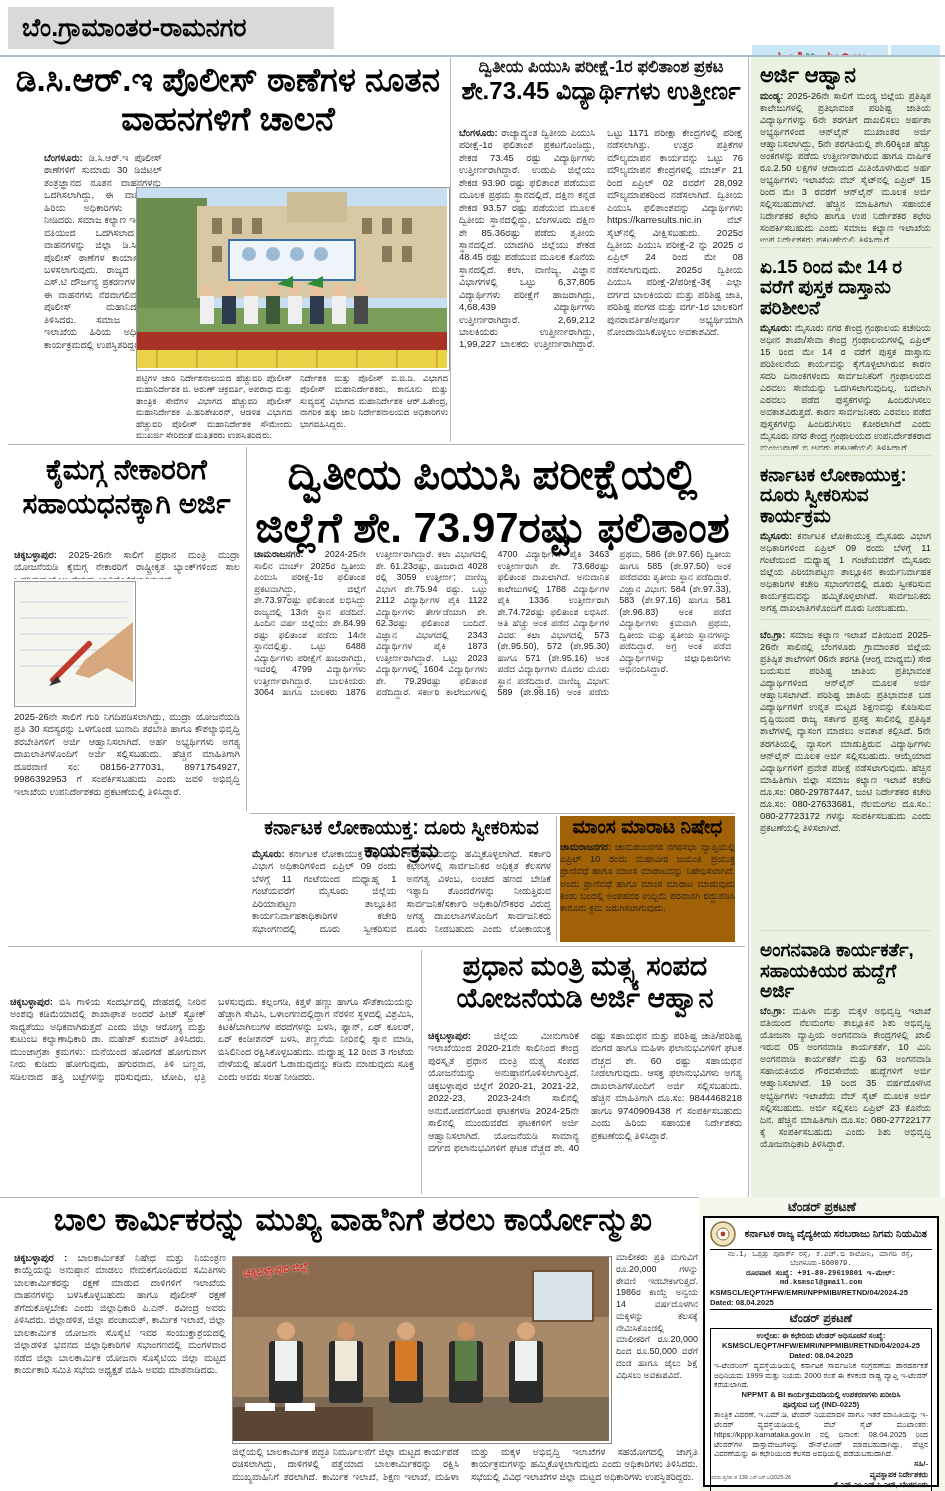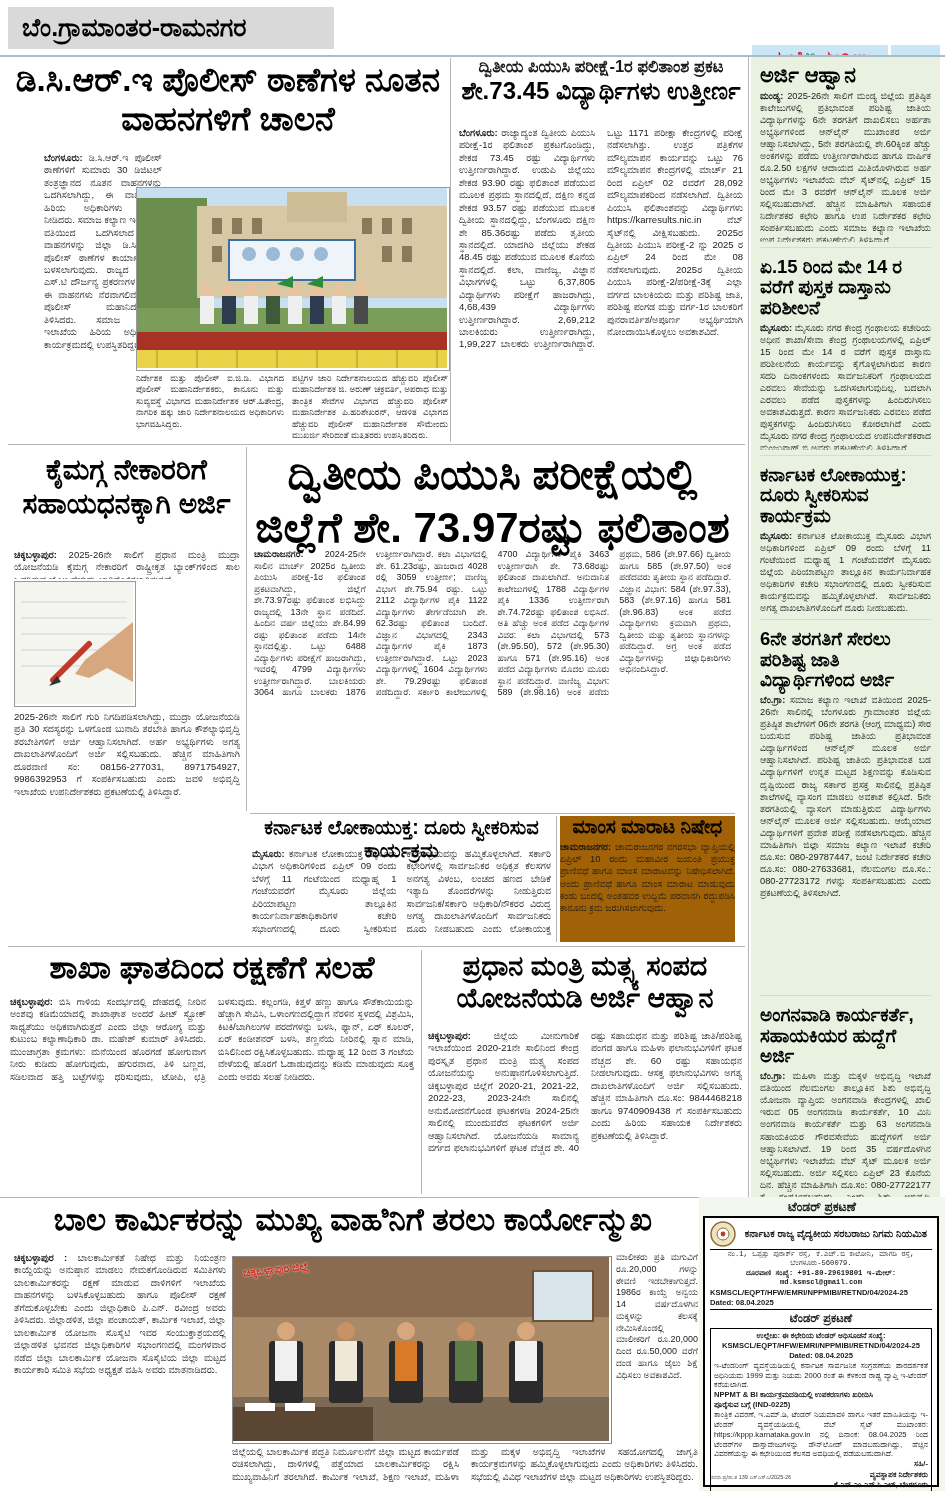--- a/index.html
+++ b/index.html
@@ -85,21 +85,21 @@
   .ad-head{display:flex;align-items:center;gap:4px;border-bottom:1.5px solid #000;padding-bottom:2px;}
   .ad-org{font-weight:bold;font-size:10px;text-align:center;flex:1;line-height:1.2;}
   .ad-addr,.ad-phone{text-align:center;font-size:7.2px;font-family:Liberation Mono, monospace;}
   .ad-phone{font-weight:bold;}
   .ad-ref{font-weight:bold;font-size:7.6px;border-bottom:1.5px solid #000;padding:1px 0;}
   .ad-title{text-align:center;font-weight:bold;font-size:11.5px;padding:1px 0;}
   .ad-inner{border:1px solid #000;padding:2px 3px;margin-top:1px;}
   .ad-reflabel{text-align:center;font-weight:bold;}
   .ad-ref2{text-align:center;font-weight:bold;}
   .ad-b{text-align:justify;}
-  .ad-subj{text-align:left;font-weight:bold;}
+  .ad-subj{text-align:center;font-weight:bold;}
   .ad-sign{text-align:right;font-weight:bold;line-height:1.35;}
   .ad-smallref{position:absolute;left:6px;bottom:4px;font-size:5.5px;color:#444;}
   svg{display:block;}
 </style>
 </head>
 <body>
 
 <div id="page">
 
   <div class="region-box">
@@ -184,25 +184,25 @@
           <line x1="100" y1="162" x2="100" y2="180"></line>
             <line x1="140" y1="162" x2="140" y2="180"></line>
           <line x1="180" y1="162" x2="180" y2="180"></line>
             <line x1="220" y1="162" x2="220" y2="180"></line>
           <line x1="260" y1="162" x2="260" y2="180"></line>
             <line x1="300" y1="162" x2="300" y2="180"></line>
         </g>
       </svg>
     </div>
     <div class="a1-below">
+      <div class="body-txt" style="width:156px;height:66px;">
+        <span>ಪಟ್ಟಿಗಳ ಜಾರಿ ನಿರ್ದೇಶನಾಲಯದ ಹೆಚ್ಚುವರಿ ಪೊಲೀಸ್ ಮಹಾನಿರ್ದೇಶಕ ಜಿ. ಅರುಣ್ ಚಕ್ರವರ್ತಿ, ಅಪರಾಧ ಮತ್ತು ತಾಂತ್ರಿಕ ಸೇವೆಗಳ ವಿಭಾಗದ ಹೆಚ್ಚುವರಿ ಪೊಲೀಸ್ ಮಹಾನಿರ್ದೇಶಕ ಪಿ.ಹರಿಶೇಖರನ್, ಆಡಳಿತ ವಿಭಾಗದ ಹೆಚ್ಚುವರಿ ಪೊಲೀಸ್ ಮಹಾನಿರ್ದೇಶಕ ಸೌಮೇಂದು ಮುಖರ್ಜಿ ಸೇರಿದಂತೆ ಮತ್ತಿತರರು ಉಪಸ್ಥಿತರಿದ್ದರು.</span>
+      </div>
       <div class="body-txt" style="width:148px;height:66px;">
         <span>ನಿರ್ದೇಶಕ ಮತ್ತು ಪೊಲೀಸ್ ಐ.ಜಿ.ಡಿ. ವಿಭಾಗದ ಪೊಲೀಸ್ ಮಹಾನಿರ್ದೇಶಕರು, ಕಾನೂನು ಮತ್ತು ಸುವ್ಯವಸ್ಥೆ ವಿಭಾಗದ ಮಹಾನಿರ್ದೇಶಕ ಆರ್.ಹಿತೇಂದ್ರ, ನಾಗರಿಕ ಹಕ್ಕು ಜಾರಿ ನಿರ್ದೇಶನಾಲಯದ ಅಧಿಕಾರಿಗಳು ಭಾಗವಹಿಸಿದ್ದರು.</span>
-      </div>
-      <div class="body-txt" style="width:156px;height:66px;">
-        <span>ಪಟ್ಟಿಗಳ ಜಾರಿ ನಿರ್ದೇಶನಾಲಯದ ಹೆಚ್ಚುವರಿ ಪೊಲೀಸ್ ಮಹಾನಿರ್ದೇಶಕ ಜಿ. ಅರುಣ್ ಚಕ್ರವರ್ತಿ, ಅಪರಾಧ ಮತ್ತು ತಾಂತ್ರಿಕ ಸೇವೆಗಳ ವಿಭಾಗದ ಹೆಚ್ಚುವರಿ ಪೊಲೀಸ್ ಮಹಾನಿರ್ದೇಶಕ ಪಿ.ಹರಿಶೇಖರನ್, ಆಡಳಿತ ವಿಭಾಗದ ಹೆಚ್ಚುವರಿ ಪೊಲೀಸ್ ಮಹಾನಿರ್ದೇಶಕ ಸೌಮೇಂದು ಮುಖರ್ಜಿ ಸೇರಿದಂತೆ ಮತ್ತಿತರರು ಉಪಸ್ಥಿತರಿದ್ದರು.</span>
       </div>
     </div>
   </div>
   <div class="rule" style="left:450px;top:58px;width:1px;height:384px;"></div>
 
   <div class="art-pucstate">
     <div class="kicker">ದ್ವಿತೀಯ ಪಿಯುಸಿ ಪರೀಕ್ಷೆ-1ರ ಫಲಿತಾಂಶ ಪ್ರಕಟ</div>
     <h2>ಶೇ.73.45 ವಿದ್ಯಾರ್ಥಿಗಳು ಉತ್ತೀರ್ಣ</h2>
     <div class="a2-body body-txt">
       <span class="dl">ಬೆಂಗಳೂರು:</span>
@@ -227,21 +227,20 @@
       </div>
     </div>
     <div class="rail-art">
       <h3>ಕರ್ನಾಟಕ ಲೋಕಾಯುಕ್ತ: ದೂರು ಸ್ವೀಕರಿಸುವ ಕಾರ್ಯಕ್ರಮ</h3>
       <div class="rail-body" style="height:84px;">
         <span class="dl">ಮೈಸೂರು:</span>
         <span>ಕರ್ನಾಟಕ ಲೋಕಾಯುಕ್ತ ಮೈಸೂರು ವಿಭಾಗ ಅಧಿಕಾರಿಗಳಿಂದ ಏಪ್ರಿಲ್ 09 ರಂದು ಬೆಳಗ್ಗೆ 11 ಗಂಟೆಯಿಂದ ಮಧ್ಯಾಹ್ನ 1 ಗಂಟೆಯವರೆಗೆ ಮೈಸೂರು ಜಿಲ್ಲೆಯ ಪಿರಿಯಾಪಟ್ಟಣ ತಾಲ್ಲೂಕಿನ ಕಾರ್ಯನಿರ್ವಾಹಕ ಅಧಿಕಾರಿಗಳ ಕಚೇರಿ ಸಭಾಂಗಣದಲ್ಲಿ ದೂರು ಸ್ವೀಕರಿಸುವ ಕಾರ್ಯಕ್ರಮವನ್ನು ಹಮ್ಮಿಕೊಳ್ಳಲಾಗಿದೆ. ಸಾರ್ವಜನಿಕರು ಅಗತ್ಯ ದಾಖಲಾತಿಗಳೊಂದಿಗೆ ದೂರು ನೀಡಬಹುದು.</span>
       </div>
     </div>
     <div class="rail-art">
-      <h3>6ನೇ ತರಗತಿಗೆ ಸೇರಲು ಪರಿಶಿಷ್ಟ ಜಾತಿ ವಿದ್ಯಾರ್ಥಿಗಳಿಂದ ಅರ್ಜಿ</h3>
       <div class="rail-body" style="height:296px;">
         <span class="dl">ಬೆಂ.ಗ್ರಾ:</span>
         <span>ಸಮಾಜ ಕಲ್ಯಾಣ ಇಲಾಖೆ ವತಿಯಿಂದ 2025-26ನೇ ಸಾಲಿನಲ್ಲಿ ಬೆಂಗಳೂರು ಗ್ರಾಮಾಂತರ ಜಿಲ್ಲೆಯ ಪ್ರತಿಷ್ಠಿತ ಶಾಲೆಗಳಿಗೆ 06ನೇ ತರಗತಿ (ಆಂಗ್ಲ ಮಾಧ್ಯಮ) ಸೇರ ಬಯಸುವ ಪರಿಶಿಷ್ಟ ಜಾತಿಯ ಪ್ರತಿಭಾವಂತ ವಿದ್ಯಾರ್ಥಿಗಳಿಂದ ಆನ್‌ಲೈನ್ ಮೂಲಕ ಅರ್ಜಿ ಆಹ್ವಾನಿಸಲಾಗಿದೆ. ಪರಿಶಿಷ್ಟ ಜಾತಿಯ ಪ್ರತಿಭಾವಂತ ಬಡ ವಿದ್ಯಾರ್ಥಿಗಳಿಗೆ ಉನ್ನತ ಮಟ್ಟದ ಶಿಕ್ಷಣವನ್ನು ಕೊಡಿಸುವ ದೃಷ್ಟಿಯಿಂದ ರಾಜ್ಯ ಸರ್ಕಾರ ಪ್ರಸಕ್ತ ಸಾಲಿನಲ್ಲಿ ಪ್ರತಿಷ್ಠಿತ ಶಾಲೆಗಳಲ್ಲಿ ವ್ಯಾಸಂಗ ಮಾಡಲು ಅವಕಾಶ ಕಲ್ಪಿಸಿದೆ. 5ನೇ ತರಗತಿಯಲ್ಲಿ ವ್ಯಾಸಂಗ ಮಾಡುತ್ತಿರುವ ವಿದ್ಯಾರ್ಥಿಗಳು ಆನ್‌ಲೈನ್ ಮೂಲಕ ಅರ್ಜಿ ಸಲ್ಲಿಸಬಹುದು. ಆಯ್ಕೆಯಾದ ವಿದ್ಯಾರ್ಥಿಗಳಿಗೆ ಪ್ರವೇಶ ಪರೀಕ್ಷೆ ನಡೆಸಲಾಗುವುದು. ಹೆಚ್ಚಿನ ಮಾಹಿತಿಗಾಗಿ ಜಿಲ್ಲಾ ಸಮಾಜ ಕಲ್ಯಾಣ ಇಲಾಖೆ ಕಚೇರಿ ದೂ.ಸಂ: 080-29787447, ಜಂಟಿ ನಿರ್ದೇಶಕರ ಕಚೇರಿ ದೂ.ಸಂ: 080-27633681, ನೆಲಮಂಗಲ ದೂ.ಸಂ.: 080-27723172 ಗಳನ್ನು ಸಂಪರ್ಕಿಸಬಹುದು ಎಂದು ಪ್ರಕಟಣೆಯಲ್ಲಿ ತಿಳಿಸಲಾಗಿದೆ.</span>
       </div>
     </div>
     <div class="rail-art" style="border-bottom:none;">
       <h3>ಅಂಗನವಾಡಿ ಕಾರ್ಯಕರ್ತೆ, ಸಹಾಯಕಿಯರ ಹುದ್ದೆಗೆ ಅರ್ಜಿ</h3>
       <div class="rail-body" style="height:172px;">
         <span class="dl">ಬೆಂ.ಗ್ರಾ:</span>
         <span>ಮಹಿಳಾ ಮತ್ತು ಮಕ್ಕಳ ಅಭಿವೃದ್ಧಿ ಇಲಾಖೆ ವತಿಯಿಂದ ನೆಲಮಂಗಲ ತಾಲ್ಲೂಕಿನ ಶಿಶು ಅಭಿವೃದ್ಧಿ ಯೋಜನಾ ವ್ಯಾಪ್ತಿಯ ಅಂಗನವಾಡಿ ಕೇಂದ್ರಗಳಲ್ಲಿ ಖಾಲಿ ಇರುವ 05 ಅಂಗನವಾಡಿ ಕಾರ್ಯಕರ್ತೆ, 10 ಮಿನಿ ಅಂಗನವಾಡಿ ಕಾರ್ಯಕರ್ತೆ ಮತ್ತು 63 ಅಂಗನವಾಡಿ ಸಹಾಯಕಿಯರ ಗೌರವಸೇವೆಯ ಹುದ್ದೆಗಳಿಗೆ ಅರ್ಜಿ ಆಹ್ವಾನಿಸಲಾಗಿದೆ. 19 ರಿಂದ 35 ವರ್ಷದೊಳಗಿನ ಅಭ್ಯರ್ಥಿಗಳು ಇಲಾಖೆಯ ವೆಬ್ ಸೈಟ್ ಮೂಲಕ ಅರ್ಜಿ ಸಲ್ಲಿಸಬಹುದು. ಅರ್ಜಿ ಸಲ್ಲಿಸಲು ಏಪ್ರಿಲ್ 23 ಕೊನೆಯ ದಿನ. ಹೆಚ್ಚಿನ ಮಾಹಿತಿಗಾಗಿ ದೂ.ಸಂ: 080-27722177 ಕ್ಕೆ ಸಂಪರ್ಕಿಸಬಹುದು ಎಂದು ಶಿಶು ಅಭಿವೃದ್ಧಿ ಯೋಜನಾಧಿಕಾರಿ ತಿಳಿಸಿದ್ದಾರೆ.</span>
@@ -300,21 +299,20 @@
     <h3>ಮಾಂಸ ಮಾರಾಟ ನಿಷೇಧ</h3>
     <div class="mb-body body-txt" style="font-size:9.3px;">
       <span class="dl">ಚಾಮರಾಜನಗರ:</span>
       <span>ಚಾಮರಾಜನಗರ ನಗರಸಭಾ ವ್ಯಾಪ್ತಿಯಲ್ಲಿ ಏಪ್ರಿಲ್ 10 ರಂದು ಮಹಾವೀರ ಜಯಂತಿ ಪ್ರಯುಕ್ತ ಪ್ರಾಣಿವಧೆ ಹಾಗೂ ಮಾಂಸ ಮಾರಾಟವನ್ನು ನಿಷೇಧಿಸಲಾಗಿದೆ. ಅಂದು ಪ್ರಾಣಿವಧೆ ಹಾಗೂ ಮಾಂಸ ಮಾರಾಟ ಮಾಡುವುದು ಕಂಡು ಬಂದಲ್ಲಿ ಅಂತಹವರ ಉದ್ದಿಮೆ ಪರವಾನಗಿ ರದ್ದುಪಡಿಸಿ ಕಾನೂನು ಕ್ರಮ ಜರುಗಿಸಲಾಗುವುದು.</span>
     </div>
   </div>
 
   <div class="rule" style="left:8px;top:946px;width:737px;height:1px;"></div>
 
   <div class="art-heat">
-    <h2>ಶಾಖಾ ಘಾತದಿಂದ ರಕ್ಷಣೆಗೆ ಸಲಹೆ</h2>
     <div class="ht-body body-txt">
       <span class="dl">ಚಿಕ್ಕಬಳ್ಳಾಪುರ:</span>
       <span>ಬಿಸಿ ಗಾಳಿಯ ಸಂದರ್ಭದಲ್ಲಿ ದೇಹದಲ್ಲಿ ನೀರಿನ ಅಂಶವು ಕಡಿಮೆಯಾದಲ್ಲಿ ಶಾಖಾಘಾತ ಅಂದರೆ ಹೀಟ್ ಸ್ಟ್ರೋಕ್ ಸಾಧ್ಯತೆಯು ಅಧಿಕವಾಗಿರುತ್ತದೆ ಎಂದು ಜಿಲ್ಲಾ ಆರೋಗ್ಯ ಮತ್ತು ಕುಟುಂಬ ಕಲ್ಯಾಣಾಧಿಕಾರಿ ಡಾ. ಮಹೇಶ್ ಕುಮಾರ್ ತಿಳಿಸಿದರು. ಮುಂಜಾಗ್ರತಾ ಕ್ರಮಗಳು: ಮನೆಯಿಂದ ಹೊರಗಡೆ ಹೋಗುವಾಗ ನೀರು ಕುಡಿದು ಹೋಗುವುದು, ಹಗುರವಾದ, ತಿಳಿ ಬಣ್ಣದ, ಸಡಿಲವಾದ ಹತ್ತಿ ಬಟ್ಟೆಗಳನ್ನು ಧರಿಸುವುದು, ಟೋಪಿ, ಛತ್ರಿ ಬಳಸುವುದು. ಕಲ್ಲಂಗಡಿ, ಕಿತ್ತಳೆ ಹಣ್ಣು ಹಾಗೂ ಸೌತೆಕಾಯಿಯನ್ನು ಹೆಚ್ಚಾಗಿ ಸೇವಿಸಿ, ಒಳಾಂಗಣದಲ್ಲಿದ್ದಾಗ ನೆರಳಿನ ಸ್ಥಳದಲ್ಲಿ ವಿಶ್ರಮಿಸಿ, ಕಿಟಕಿ/ಬಾಗಿಲುಗಳ ಪರದೆಗಳನ್ನು ಬಳಸಿ, ಫ್ಯಾನ್, ಏರ್ ಕೂಲರ್, ಏರ್ ಕಂಡೀಶನರ್ ಬಳಸಿ, ತಣ್ಣನೆಯ ನೀರಿನಲ್ಲಿ ಸ್ನಾನ ಮಾಡಿ, ಬಿಸಿಲಿನಿಂದ ರಕ್ಷಿಸಿಕೊಳ್ಳಬಹುದು. ಮಧ್ಯಾಹ್ನ 12 ರಿಂದ 3 ಗಂಟೆಯ ವೇಳೆಯಲ್ಲಿ ಹೊರಗೆ ಓಡಾಡುವುದನ್ನು ಕಡಿಮೆ ಮಾಡುವುದು ಸೂಕ್ತ ಎಂದು ಅವರು ಸಲಹೆ ನೀಡಿದರು.</span>
     </div>
   </div>
   <div class="rule" style="left:421px;top:950px;width:1px;height:244px;"></div>
 
   <div class="art-fish">
     <h2>ಪ್ರಧಾನ ಮಂತ್ರಿ ಮತ್ಸ್ಯ ಸಂಪದ ಯೋಜನೆಯಡಿ ಅರ್ಜಿ ಆಹ್ವಾನ</h2>
     <div class="fs-body body-txt">

